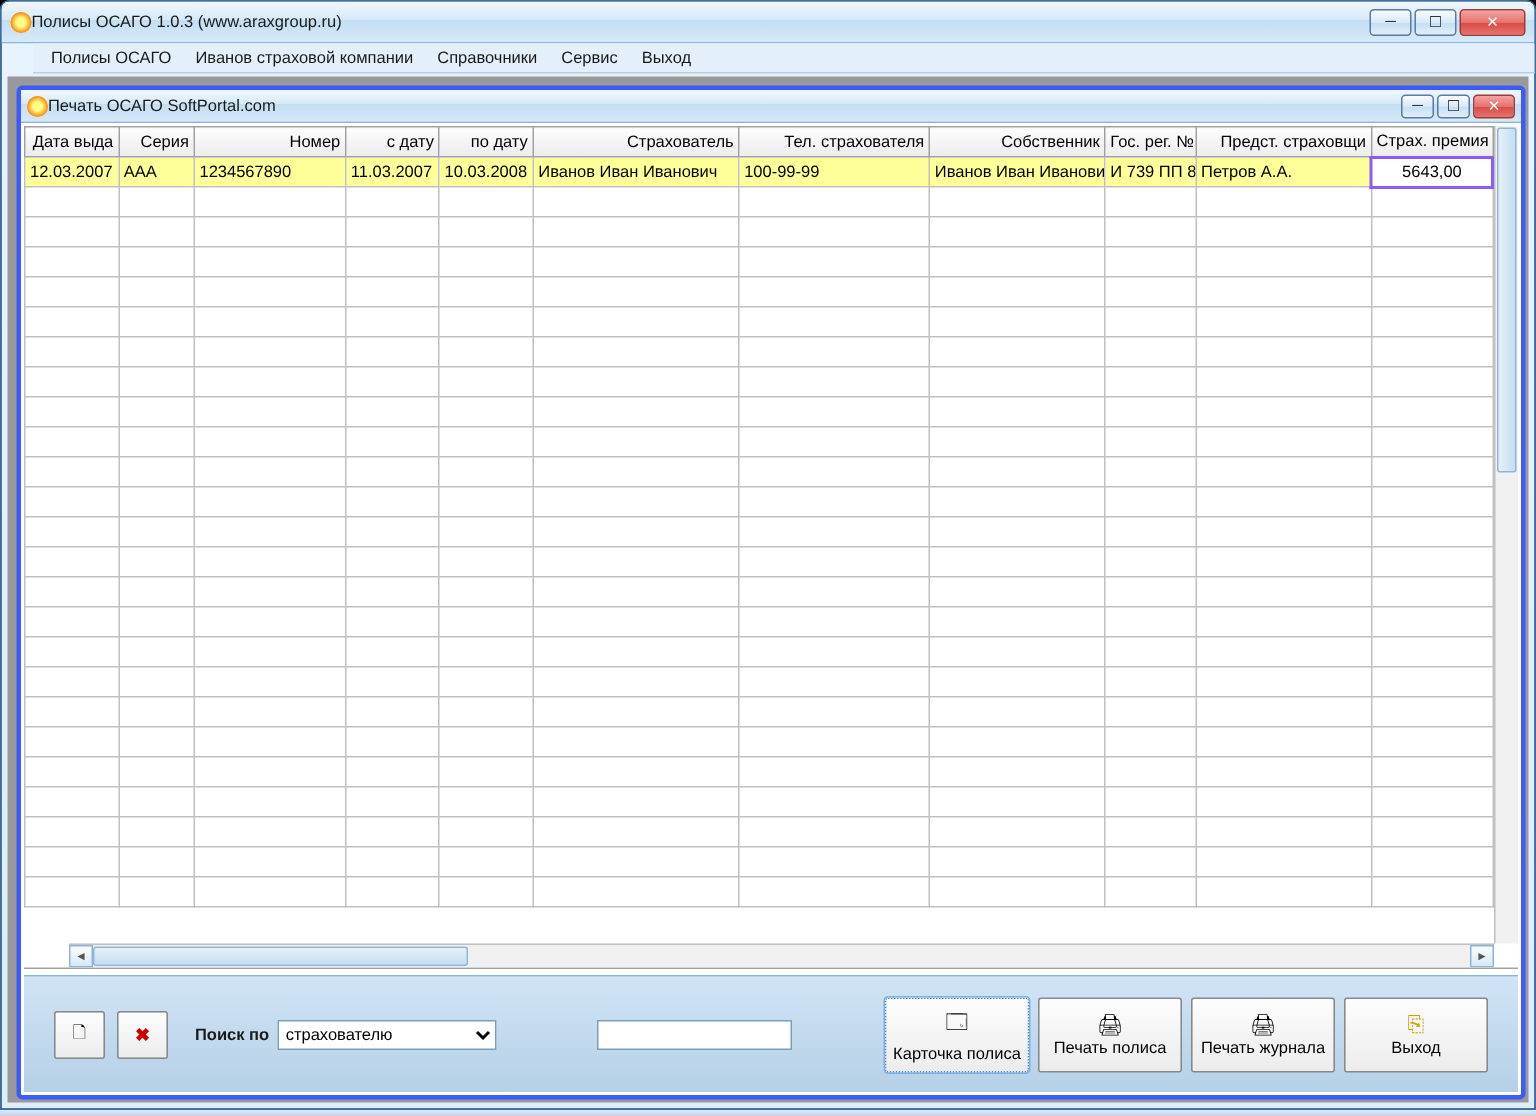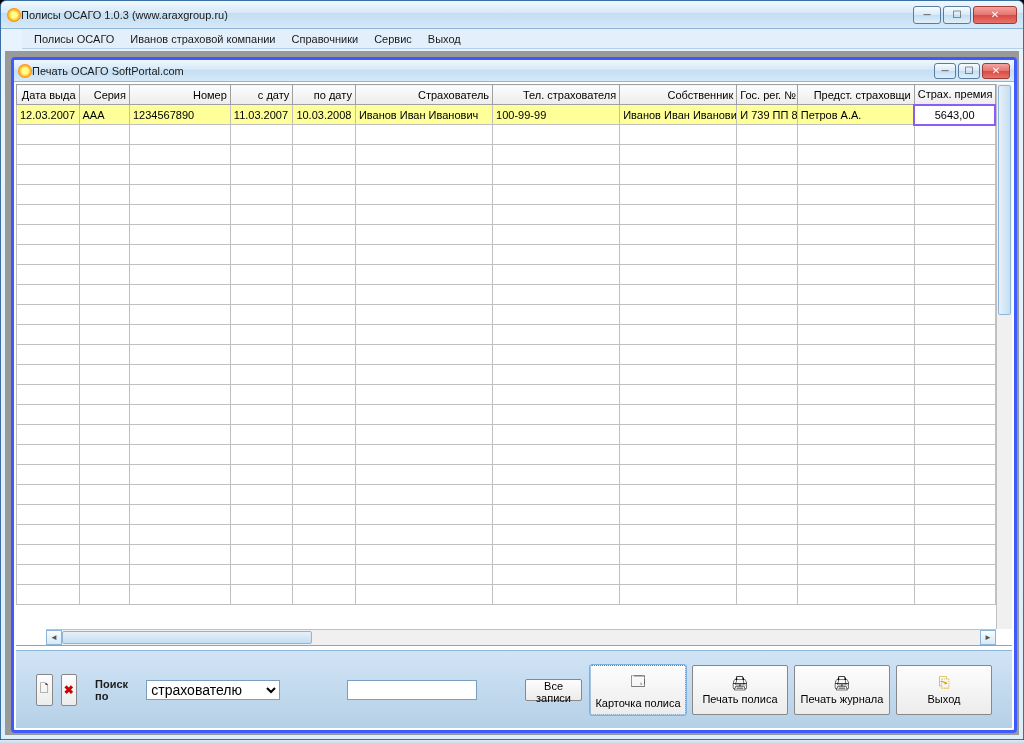--- a/index.html
+++ b/index.html
@@ -182,21 +182,21 @@
   flex-direction: row;
   gap: 4px;
   margin-left: 10px;
 }
 .search-row { display: flex; align-items: center; gap: 6px; }
 .search-label { font-weight: bold; color: #1a1a1a; }
 select.search-sel {
   width: 146px;
   height: 20px;
   border: 1px solid #7b9ebd;
-  font-size: 14px;
+  font-size: 11px;
   background: #fff;
 }
 input.search-input {
   width: 130px;
   height: 20px;
   border: 1px solid #7b9ebd;
   font-size: 11px;
   padding: 0 3px;
   margin-left: 63px;
 }
@@ -663,23 +663,20 @@
         <div class="search-section">
           <div class="search-row">
             <span class="search-label">Поиск по</span>
             <select class="search-sel">
               <option>страхователю</option>
             </select>
           </div>
           <div class="search-row">
             <input class="search-input" type="text" style="">
           </div>
-          <div class="search-row">
-            <button class="all-btn">Все записи</button>
-          </div>
         </div>
         <div class="action-buttons">
           <div class="action-btn focus">
             <span class="ico">🗔</span>
             <span>Карточка полиса</span>
           </div>
           <div class="action-btn">
             <span class="ico">🖨</span>
             <span>Печать полиса</span>
           </div>

